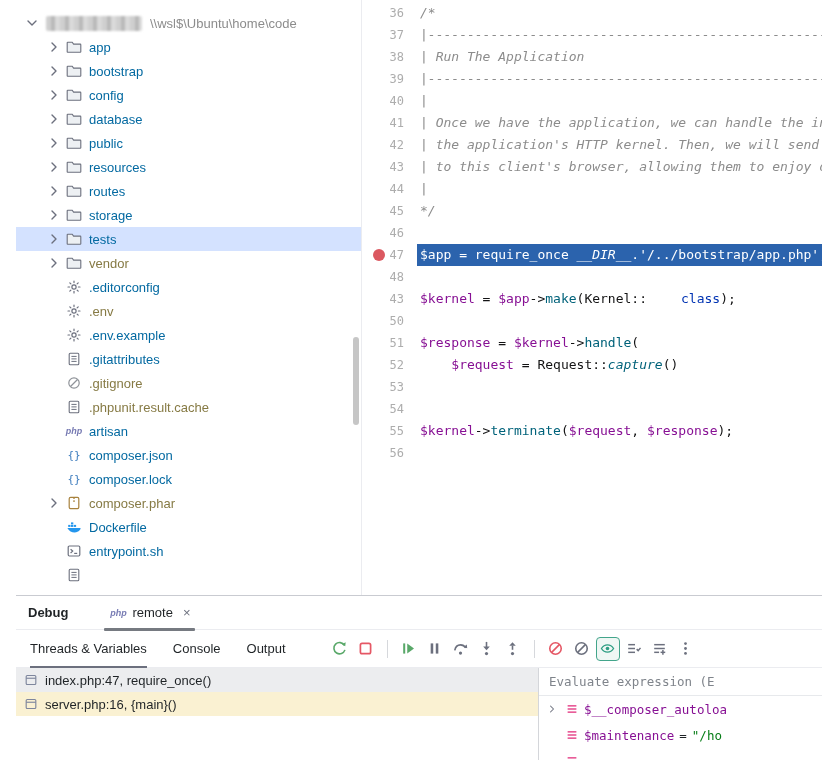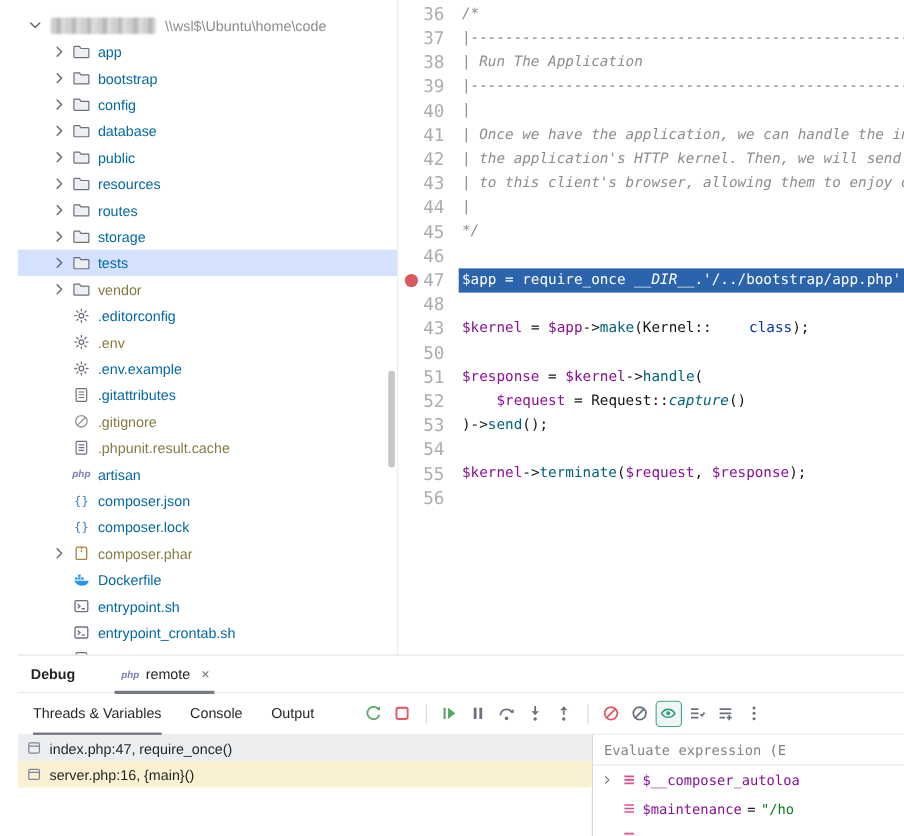--- a/index.html
+++ b/index.html
@@ -24,21 +24,21 @@
   .tree-label.ignored { color:#867A44; }
   .redacted { display:inline-block; width:96px; height:15px; margin-left:4px; border-radius:2px;
               background:repeating-linear-gradient(90deg,#cfcfcf 0 5px,#b9b9b9 5px 9px,#dadada 9px 14px);
               filter:blur(1.2px); }
   .root-path { margin-left:8px; color:#8C8C8C; }
   .php-txt { font-style:italic; font-weight:bold; font-size:9px; color:#777BB3; font-family:"Liberation Sans",sans-serif; }
   .tree-scrollbar { position:absolute; right:2px; top:337px; width:6px; height:88px; border-radius:3px; background:rgba(120,120,120,.42); }
 
   .editor { flex:1; overflow:hidden; padding-top:2px; background:#fff; font-family:"DejaVu Sans Mono", monospace; font-size:13px; }
   .code-row { height:22px; line-height:22px; display:flex; align-items:stretch; }
-  .gutter { width:55px; flex:none; display:flex; align-items:center; justify-content:flex-end; gap:5px; padding-right:13px; color:#ADADAD; font-size:16px; font-family:"DejaVu Sans Mono",monospace; }
+  .gutter { width:55px; flex:none; display:flex; align-items:center; justify-content:flex-end; gap:5px; padding-right:13px; color:#ADADAD; font-size:12px; font-family:"DejaVu Sans Mono",monospace; }
   .bp-dot { width:12px; height:12px; border-radius:50%; background:#DB5860; flex:none; }
   .code-text { flex:1; padding-left:3px; white-space:pre; overflow:hidden; }
   .code-row.exec .code-text { background:#2B63AD; }
   .tk-c { color:#8C8C8C; font-style:italic; }
   .tk-p { color:#131314; }
   .tk-v { color:#871094; }
   .tk-k { color:#0033B3;margin-left:34px; }
   .tk-m { color:#00627A; }
   .tk-mi { color:#00627A; font-style:italic; }
   .tk-w { color:#FFFFFF; }
@@ -383,31 +383,20 @@
                 <path d="M4.6 6.2l2.1 1.9-2.1 1.9" fill="none" stroke="#6C707E" stroke-width="1.2"></path>
                 <line x1="8.2" y1="10.4" x2="11.2" y2="10.4" stroke="#6C707E" stroke-width="1.2"></line>
               </svg>
             </span>
             <span class="tree-label">entrypoint.sh</span>
           </div>
           <div class="tree-row">
             <span class="chev"></span>
             <span class="ic">
               <svg width="16" height="16" viewBox="0 0 16 16">
-                <rect x="2.2" y="3" width="11.6" height="10" rx="1.2" fill="none" stroke="#6C707E" stroke-width="1.2"></rect>
-                <path d="M4.6 6.2l2.1 1.9-2.1 1.9" fill="none" stroke="#6C707E" stroke-width="1.2"></path>
-                <line x1="8.2" y1="10.4" x2="11.2" y2="10.4" stroke="#6C707E" stroke-width="1.2"></line>
-              </svg>
-            </span>
-            <span class="tree-label">entrypoint_crontab.sh</span>
-          </div>
-          <div class="tree-row">
-            <span class="chev"></span>
-            <span class="ic">
-              <svg width="16" height="16" viewBox="0 0 16 16">
                 <rect x="3.2" y="2.2" width="9.6" height="11.6" rx="1" fill="none" stroke="#6C707E" stroke-width="1.1"></rect>
                 <g stroke="#6C707E" stroke-width="1">
                   <line x1="5.4" y1="5.4" x2="10.6" y2="5.4"></line>
                   <line x1="5.4" y1="7.9" x2="10.6" y2="7.9"></line>
                   <line x1="5.4" y1="10.4" x2="10.6" y2="10.4"></line>
                 </g>
               </svg>
             </span>
             <span class="tree-label"></span>
           </div>
@@ -516,21 +505,20 @@
           <div class="code-row">
             <span class="gutter">
               <span class="ln">52</span>
             </span>
             <span class="code-text"><span class="tk-p">    </span><span class="tk-v">$request</span><span class="tk-p"> = Request::</span><span class="tk-mi">capture</span><span class="tk-p">()</span></span>
           </div>
           <div class="code-row">
             <span class="gutter">
               <span class="ln">53</span>
             </span>
-            <span class="code-text"><span class="tk-p">)-&gt;</span><span class="tk-m">send</span><span class="tk-p">();</span></span>
           </div>
           <div class="code-row">
             <span class="gutter">
               <span class="ln">54</span>
             </span>
             <span class="code-text"></span>
           </div>
           <div class="code-row">
             <span class="gutter">
               <span class="ln">55</span>

